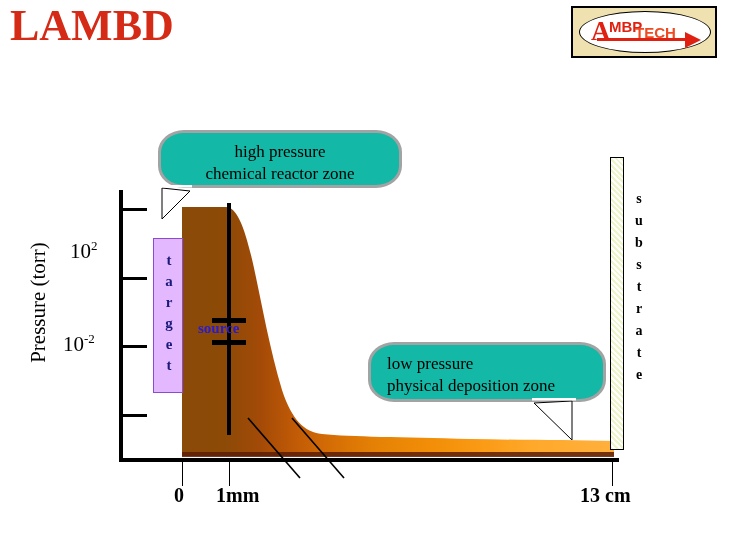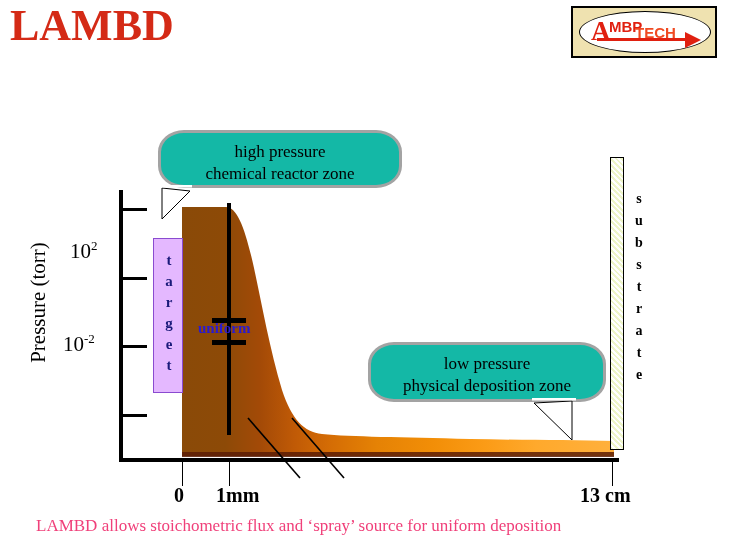--- a/index.html
+++ b/index.html
@@ -125,21 +125,21 @@
   .callout{
     position:absolute;
     background:#14b8a6;border:3px solid #a3a3a3;border-radius:26px/22px;
     box-sizing:border-box;
     font-family:"Liberation Serif", serif;font-size:17px;color:#000;
     line-height:1.28;
     padding:8px 16px;
     white-space:pre-line;
   }
   #callout-high{left:158px;top:130px;width:244px;height:58px;text-align:center;}
-  #callout-low{left:368px;top:342px;width:238px;height:60px;text-align:center;}
+  #callout-low{left:368px;top:342px;width:238px;height:60px;}
 
   
   .xticklabel{
     position:absolute;
     font-family:"Liberation Serif", serif;font-size:20px;font-weight:bold;color:#000;
   }
   .xtickline{position:absolute;width:1px;background:#000;}
 
   
   .footer{
@@ -220,21 +220,21 @@
       <span>r</span>
       <span>g</span>
       <span>e</span>
       <span>t</span>
     </div>
   </div>
 
   <div class="nozzle-line"></div>
   <div class="nozzle-bar1"></div>
   <div class="nozzle-bar2"></div>
-  <div class="nozzle-text">uniform</div>
+  <div class="nozzle-text">source</div>
 
   <div class="substrate-bar"></div>
   <div class="substrate-text">
     <span>s</span>
     <span>u</span>
     <span>b</span>
     <span>s</span>
     <span>t</span>
     <span>r</span>
     <span>a</span>
@@ -257,15 +257,14 @@
   </svg>
 
   <div class="xtickline" style="left:182px;top:462px;height:24px;"></div>
   <div class="xtickline" style="left:229px;top:462px;height:24px;"></div>
   <div class="xtickline" style="left:612px;top:462px;height:24px;"></div>
 
   <div class="xticklabel" style="left:174px;top:484px;">0</div>
   <div class="xticklabel" style="left:216px;top:484px;">1mm</div>
   <div class="xticklabel" style="left:580px;top:484px;">13 cm</div>
 
-  <div class="footer">LAMBD allows stoichometric flux and ‘spray’ source for uniform deposition</div>
 
 </div>
 
 </body></html>

